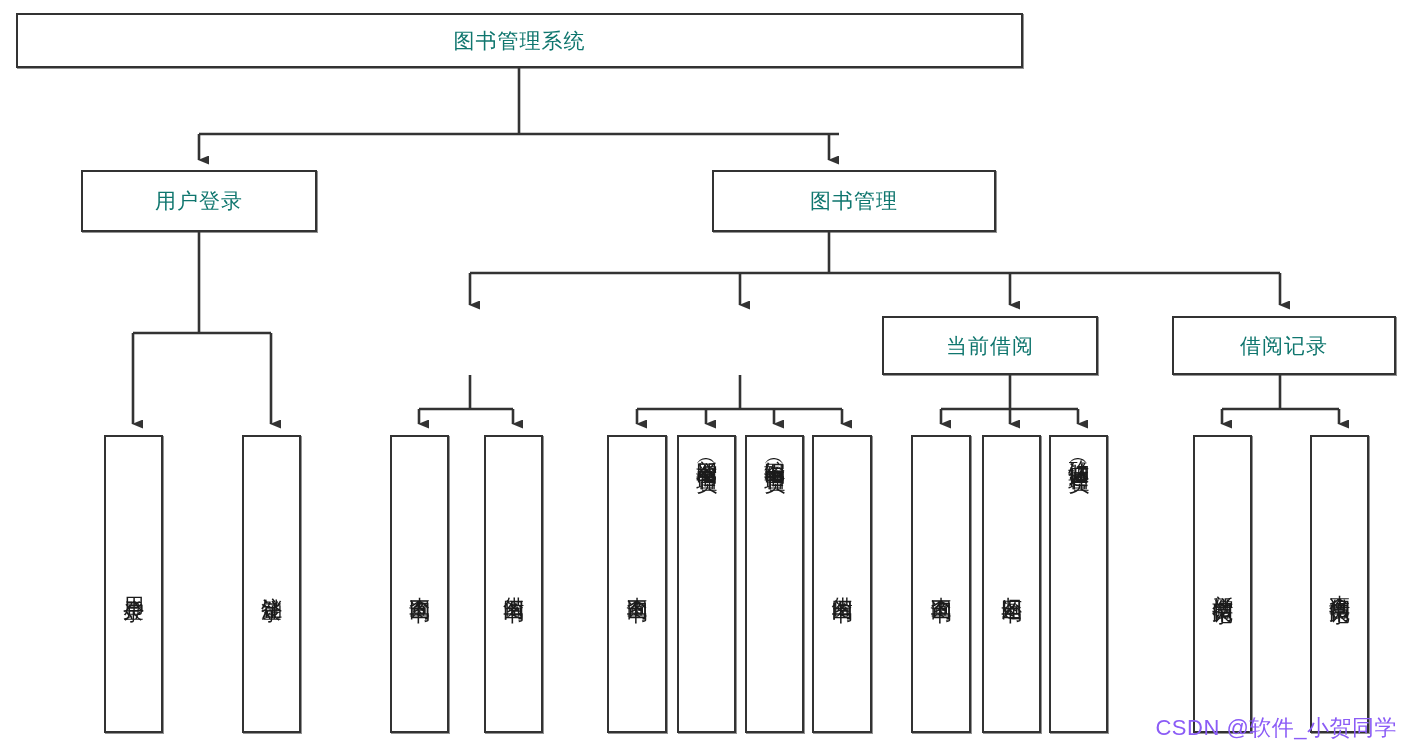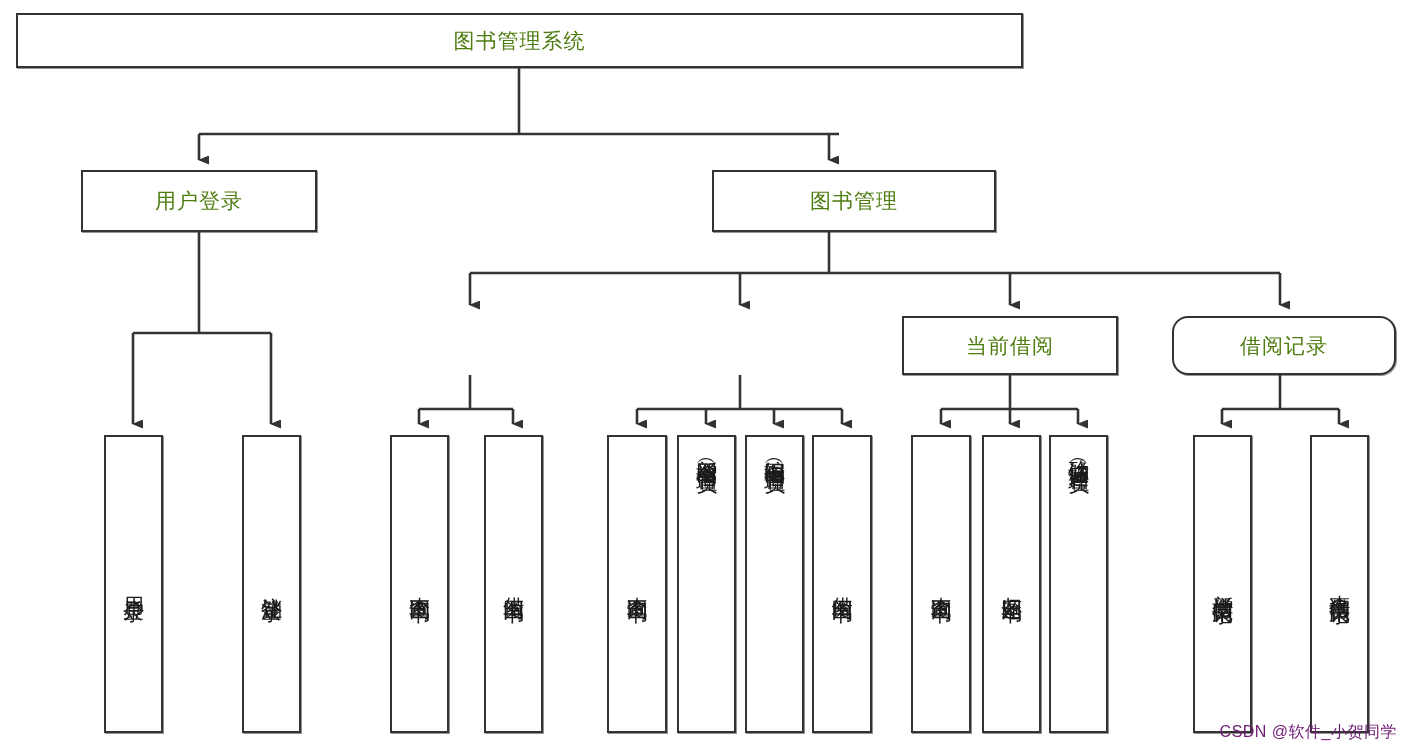--- a/index.html
+++ b/index.html
@@ -31,21 +31,21 @@
     box-sizing: border-box;
     border: 2px solid #333333;
     background: #ffffff;
     box-shadow: 1px 1px 0 rgba(60,60,60,0.55);
     display: flex;
     align-items: center;
     justify-content: center;
   }
   .node-label-h {
     font-size: 21px;
-    color: #4d7c0f;
+    color: #0f766e;
     letter-spacing: 1px;
     line-height: 1.2;
     white-space: nowrap;
     text-align: center;
   }
   .node-label-v {
     writing-mode: vertical-rl;
     text-orientation: upright;
     font-size: 21px;
     color: #1b1b1b;
@@ -60,22 +60,22 @@
     padding-top: 6px;
   }
   .leaf-box.centered {
     align-items: center;
     padding-top: 0;
   }
   .watermark {
     position: absolute;
     right: 8px;
     bottom: 4px;
-    font-size: 16px;
-    color: #701a75;
+    font-size: 22px;
+    color: #8b5cf6;
     letter-spacing: 0.5px;
     white-space: nowrap;
     user-select: none;
   }
 </style>
 </head>
 <body>
 
 <div id="diagram-root">
 
@@ -133,24 +133,24 @@
     <span class="node-label-h">图书管理系统</span>
   </div>
 
   <div class="node-box" style="left:81px; top:170px; width:236px; height:62px;">
     <span class="node-label-h">用户登录</span>
   </div>
   <div class="node-box" style="left:712px; top:170px; width:284px; height:62px;">
     <span class="node-label-h">图书管理</span>
   </div>
 
-  <div class="node-box" style="left:902px; top:316px; width:216px; height:59px;">
+  <div class="node-box" style="left:882px; top:316px; width:216px; height:59px;">
     <span class="node-label-h">当前借阅</span>
   </div>
-  <div class="node-box" style="left:1172px; top:316px; width:224px; height:59px;border-radius:16px;">
+  <div class="node-box" style="left:1172px; top:316px; width:224px; height:59px;">
     <span class="node-label-h">借阅记录</span>
   </div>
 
   <div class="node-box leaf-box centered" style="left:104px; top:435px; width:59px; height:298px;">
     <span class="node-label-v">用户登录</span>
   </div>
   <div class="node-box leaf-box centered" style="left:242px; top:435px; width:59px; height:298px;">
     <span class="node-label-v">注销登录</span>
   </div>
 

